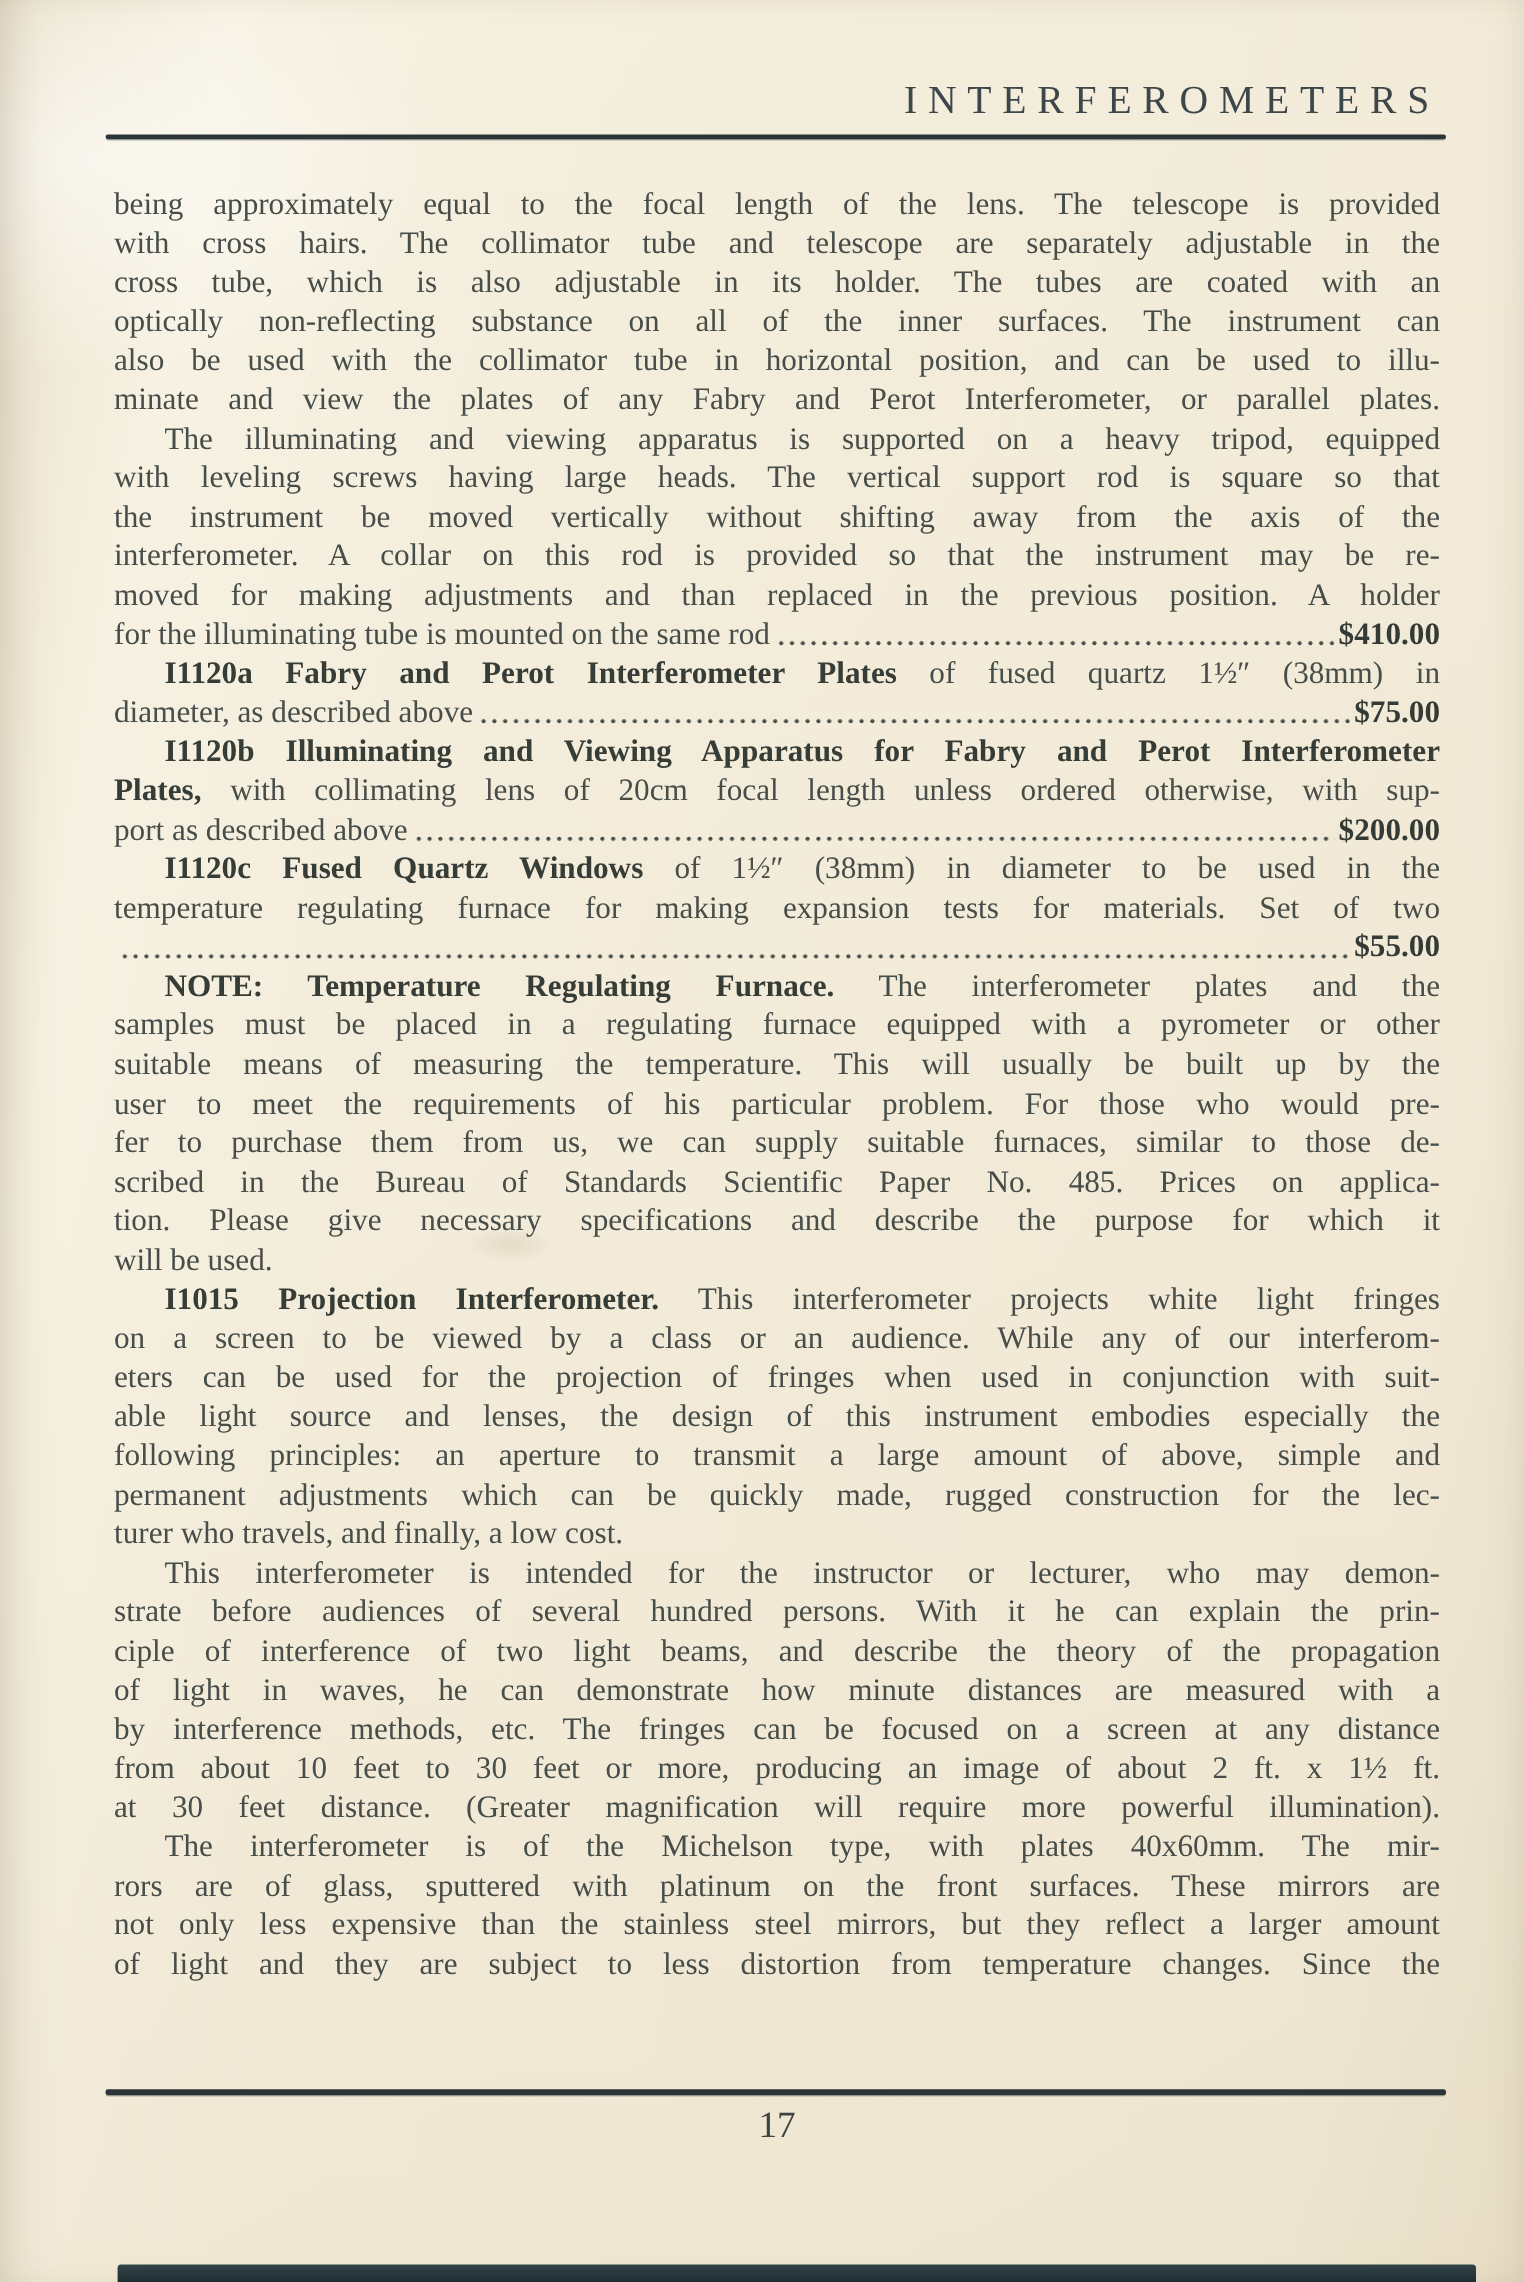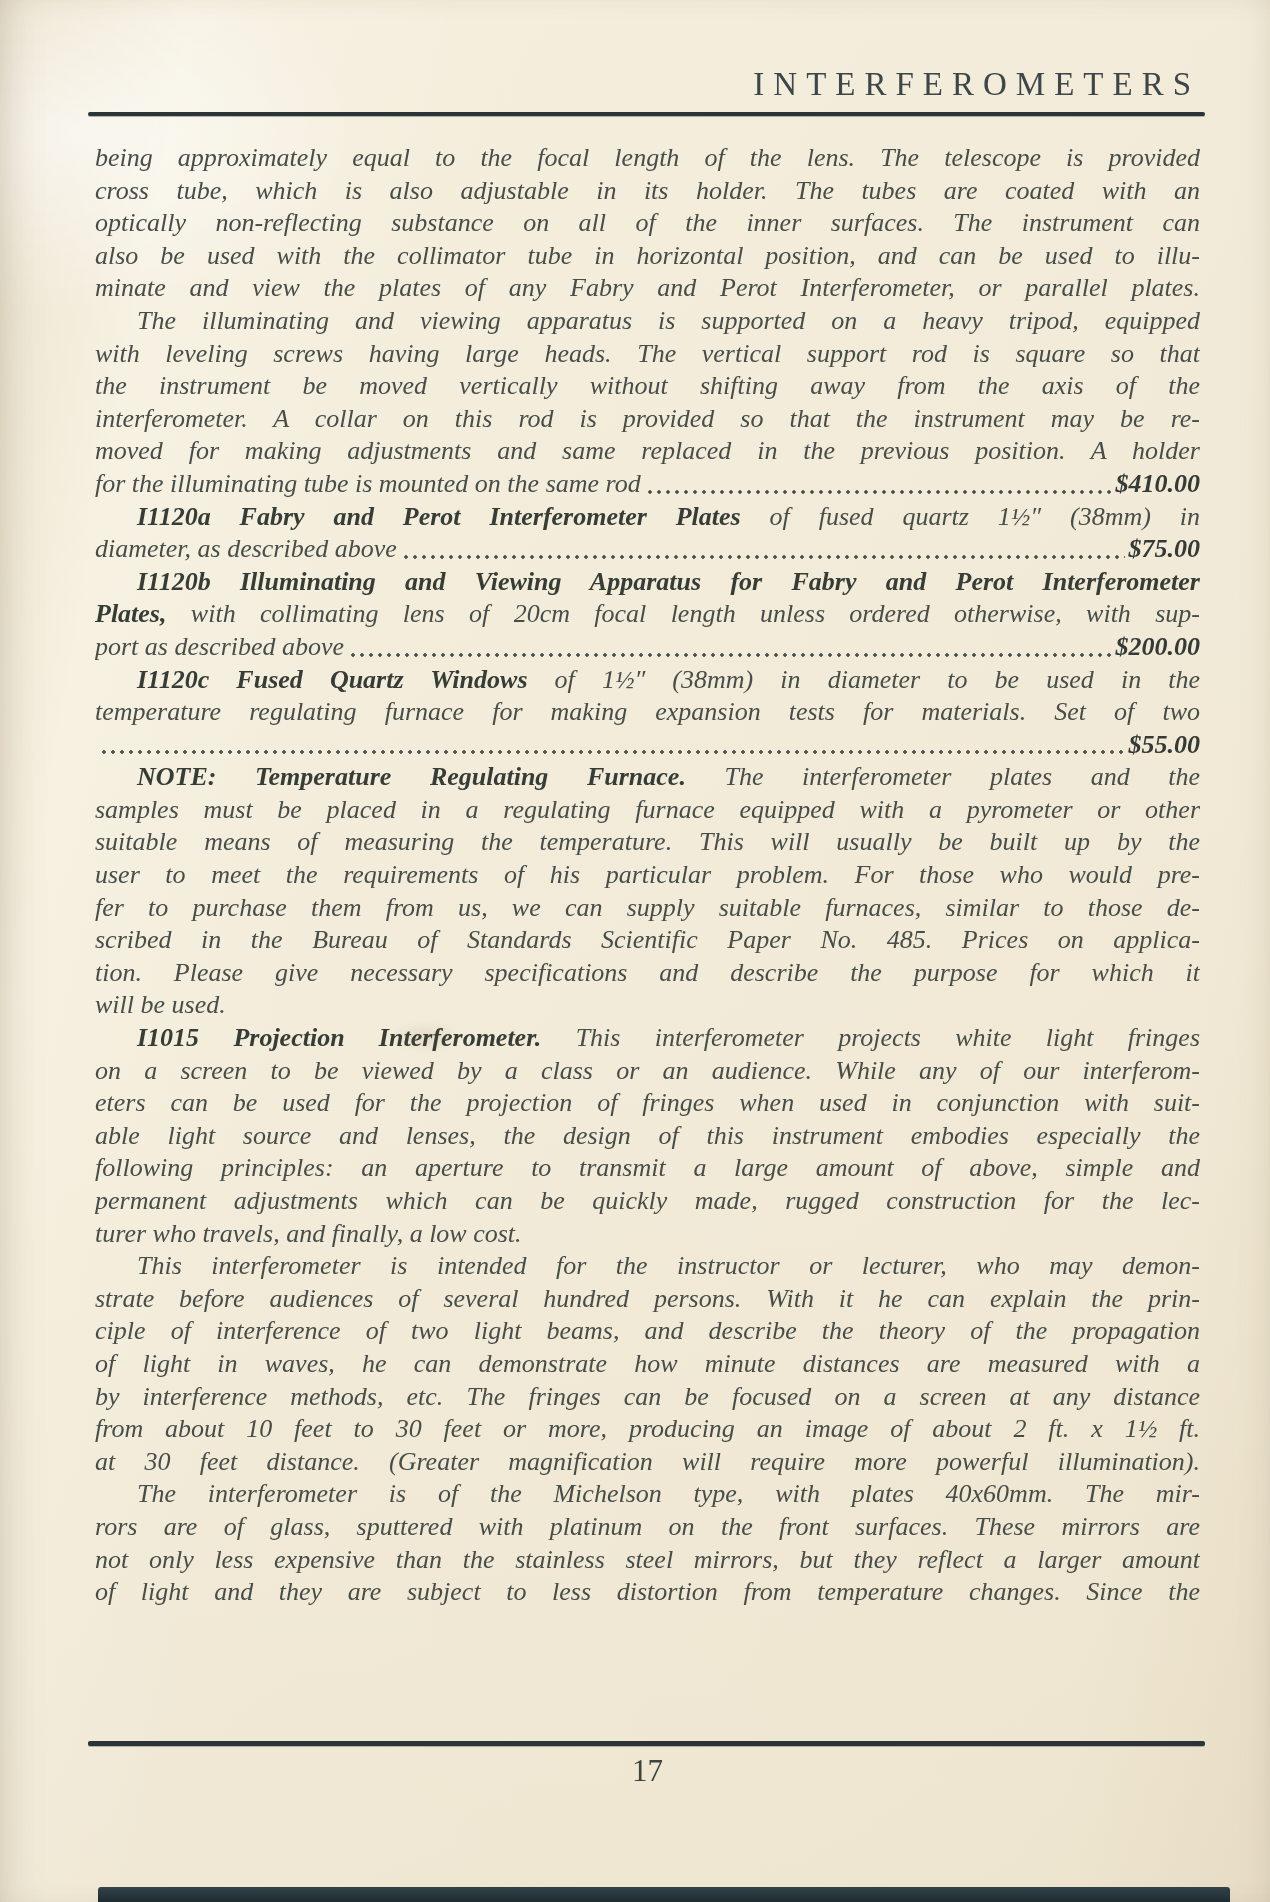--- a/index.html
+++ b/index.html
@@ -16,21 +16,21 @@
     box-shadow: inset 26px 0 46px -30px rgba(110,92,64,0.35), inset -18px 0 40px -30px rgba(110,92,64,0.28);
   }
   .header-title{
     position:absolute;left:95px;top:66px;width:1105px;
     text-align:right;font-size:33px;letter-spacing:9px;
     color:#3d4749;font-weight:400;
   }
   .rule{position:absolute;left:88px;width:1117px;background:#2b3437;border-radius:2px;}
   .rule-top{top:112px;height:4px;box-shadow:0 1px 0 rgba(43,52,55,0.35);}
   .rule-bottom{top:1741px;height:5px;box-shadow:0 1px 0 rgba(43,52,55,0.3);}
-  .text-column{position:absolute;left:95px;top:142px;width:1105px;font-style:italic;}
+  .text-column{position:absolute;left:95px;top:154px;width:1105px;}
   .para{margin:0;}
   .line{
     font-size:26px;line-height:32.6px;height:32.6px;
     color:#474d49;text-align:justify;text-align-last:justify;
     overflow:hidden;
   }
   .line.indent{text-indent:42px;}
   .line.end{text-align-last:left;}
   .bold{font-weight:bold;color:#363c36;}
   .priceline{display:flex;align-items:baseline;text-align:center;}
@@ -58,31 +58,32 @@
 </style>
 </head>
 <body>
 
 <div class="page">
   <div class="header-title">INTERFEROMETERS</div>
   <div class="rule rule-top"></div>
   <div class="text-column">
       <div class="para">
         <div class="line"><span>being approximately equal to the focal length of the lens. The telescope is provided</span></div>
+        <div class="line"><span>with cross hairs. The collimator tube and telescope are separately adjustable in the</span></div>
         <div class="line"><span>cross tube, which is also adjustable in its holder. The tubes are coated with an</span></div>
         <div class="line"><span>optically non-reflecting substance on all of the inner surfaces. The instrument can</span></div>
         <div class="line"><span>also be used with the collimator tube in horizontal position, and can be used to illu-</span></div>
         <div class="line"><span>minate and view the plates of any Fabry and Perot Interferometer, or parallel plates.</span></div>
       </div>
       <div class="para">
         <div class="line indent"><span>The illuminating and viewing apparatus is supported on a heavy tripod, equipped</span></div>
         <div class="line"><span>with leveling screws having large heads. The vertical support rod is square so that</span></div>
         <div class="line"><span>the instrument be moved vertically without shifting away from the axis of the</span></div>
         <div class="line"><span>interferometer. A collar on this rod is provided so that the instrument may be re-</span></div>
-        <div class="line"><span>moved for making adjustments and same replaced in the previous position. A holder</span></div>
+        <div class="line"><span>moved for making adjustments and than replaced in the previous position. A holder</span></div>
         <div class="line priceline">
           <span>for the illuminating tube is mounted on the same rod</span>
           <span class="leader"></span>
           <span class="price">$410.00</span>
         </div>
       </div>
       <div class="para">
         <div class="line indent"><span class="bold">I1120a Fabry and Perot Interferometer Plates</span><span> of fused quartz 1½″ (38mm) in</span></div>
         <div class="line priceline">
           <span>diameter, as described above</span>

